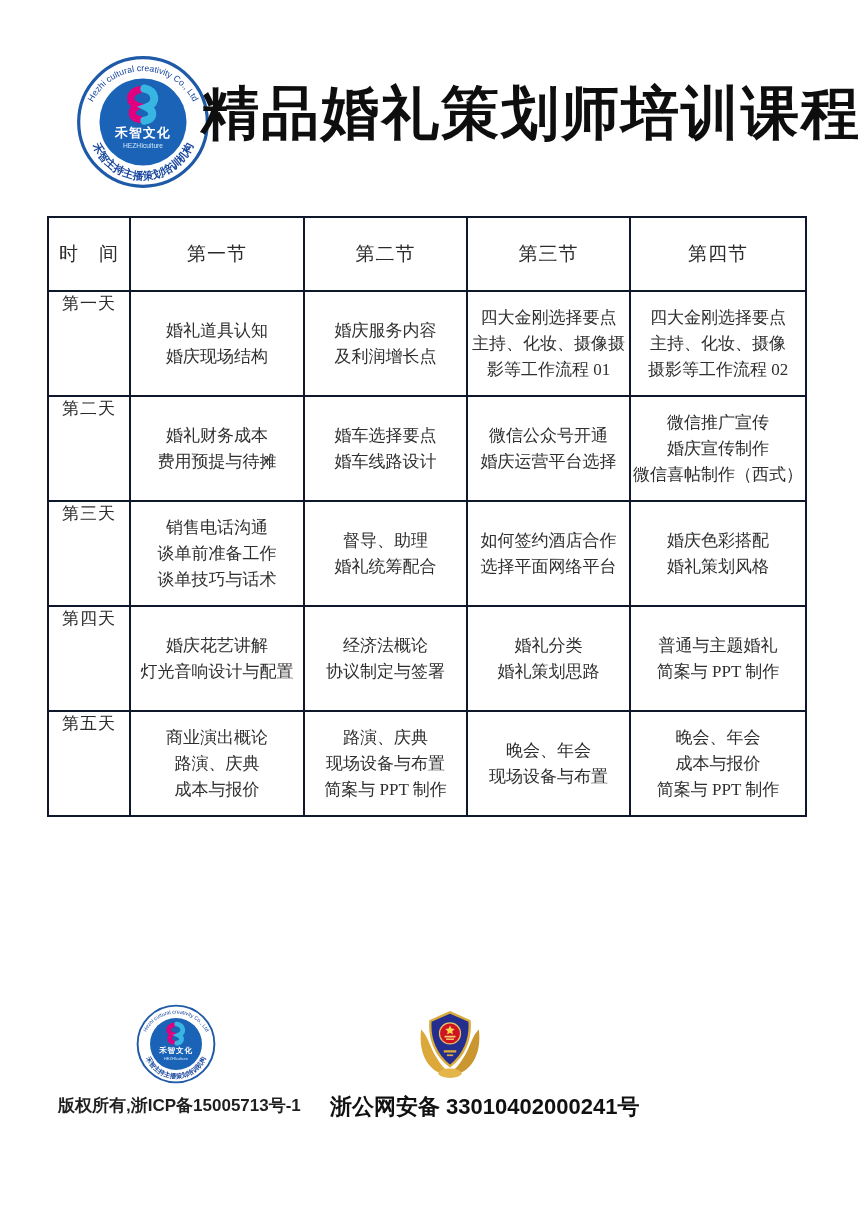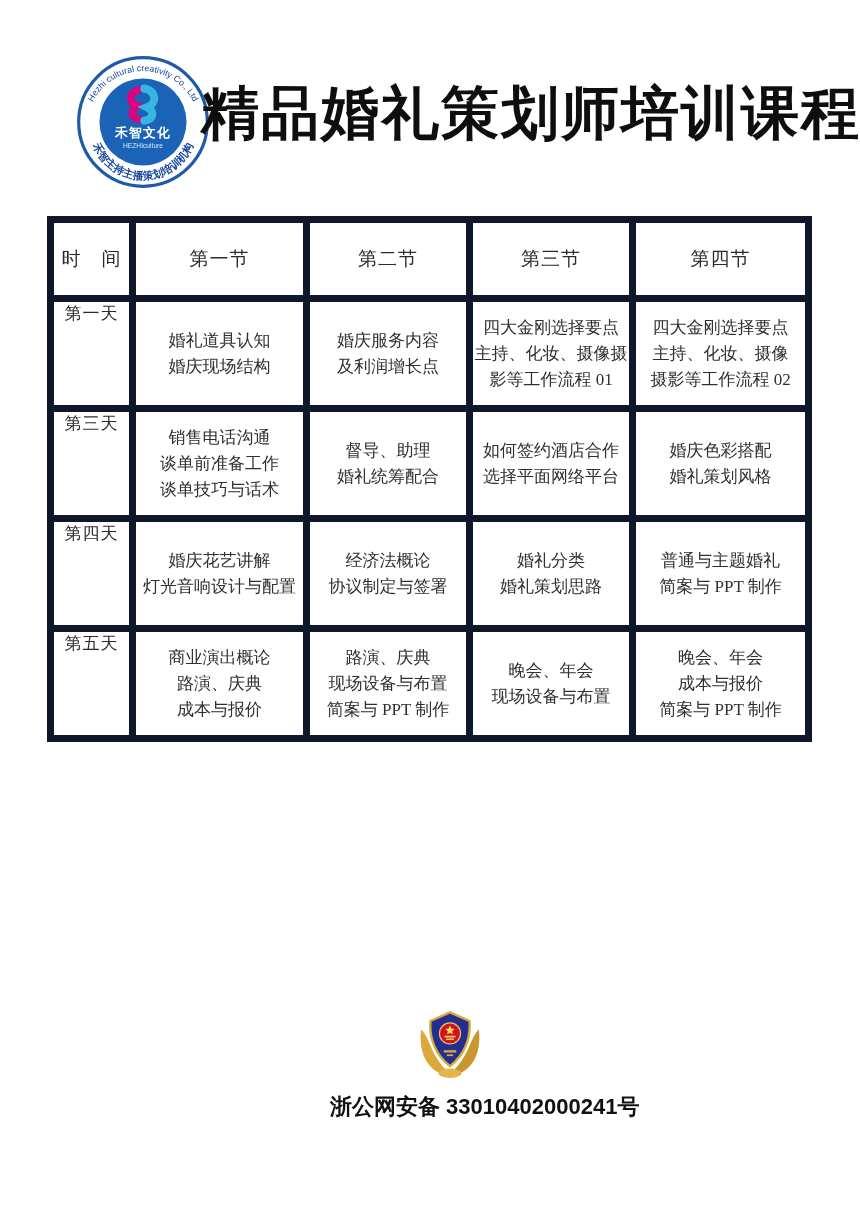--- a/index.html
+++ b/index.html
@@ -8,21 +8,21 @@
 
   
   .logo-main{position:absolute;left:76px;top:55px;width:134px;height:134px;}
   .title{position:absolute;left:201px;top:84px;margin:0;font-size:58px;line-height:1.05;
          font-weight:700;letter-spacing:2px;color:#0e0e0e;white-space:nowrap;
          font-family:"Liberation Serif","DejaVu Serif",serif;}
 
   
   table.course{position:absolute;left:47px;top:216px;width:758px;border-collapse:collapse;
                table-layout:fixed;}
-  table.course th,table.course td{border:7px solid #0f172a;padding:0;}
+  table.course th,table.course td{border:2px solid #0f172a;padding:0;}
   table.course th{height:72px;font-size:19px;font-weight:500;color:#2b2b2b;
                   text-align:center;vertical-align:middle;letter-spacing:1px;}
   table.course td{height:103px;font-size:17px;}
   td.day{vertical-align:top;text-align:center;padding-top:20px;letter-spacing:1px;color:#2b2b2b;}
   td.content{vertical-align:middle;text-align:center;padding:6px 3px;}
   td.content div{line-height:26px;white-space:nowrap;}
 
   
   .foot-left{position:absolute;left:58px;top:1004px;width:236px;text-align:center;}
   .logo-small{width:80px;height:80px;}
@@ -124,20 +124,40 @@
             <div>主持、化妆、摄像摄</div>
             <div>影等工作流程 01</div>
           </td>
           <td class="content">
             <div>四大金刚选择要点</div>
             <div>主持、化妆、摄像</div>
             <div>摄影等工作流程 02</div>
           </td>
         </tr>
         <tr>
+          <td class="day">第二天</td>
+          <td class="content">
+            <div>婚礼财务成本</div>
+            <div>费用预提与待摊</div>
+          </td>
+          <td class="content">
+            <div>婚车选择要点</div>
+            <div>婚车线路设计</div>
+          </td>
+          <td class="content">
+            <div>微信公众号开通</div>
+            <div>婚庆运营平台选择</div>
+          </td>
+          <td class="content">
+            <div>微信推广宣传</div>
+            <div>婚庆宣传制作</div>
+            <div>微信喜帖制作（西式）</div>
+          </td>
+        </tr>
+        <tr>
           <td class="day">第三天</td>
           <td class="content">
             <div>销售电话沟通</div>
             <div>谈单前准备工作</div>
             <div>谈单技巧与话术</div>
           </td>
           <td class="content">
             <div>督导、助理</div>
             <div>婚礼统筹配合</div>
           </td>
@@ -187,20 +207,26 @@
           </td>
           <td class="content">
             <div>晚会、年会</div>
             <div>成本与报价</div>
             <div>简案与 PPT 制作</div>
           </td>
         </tr>
       </tbody>
   </table>
 
+  <div class="foot-left">
+    <svg class="logo-small">
+      <use href="#hezhi-logo"></use>
+    </svg>
+    <div class="icp">版权所有,浙ICP备15005713号-1</div>
+  </div>
 
   <div class="foot-mid">
     <svg class="badge">
       <use href="#police-badge"></use>
     </svg>
     <div class="police-text">浙公网安备 33010402000241号</div>
   </div>
 
 
 </div>

